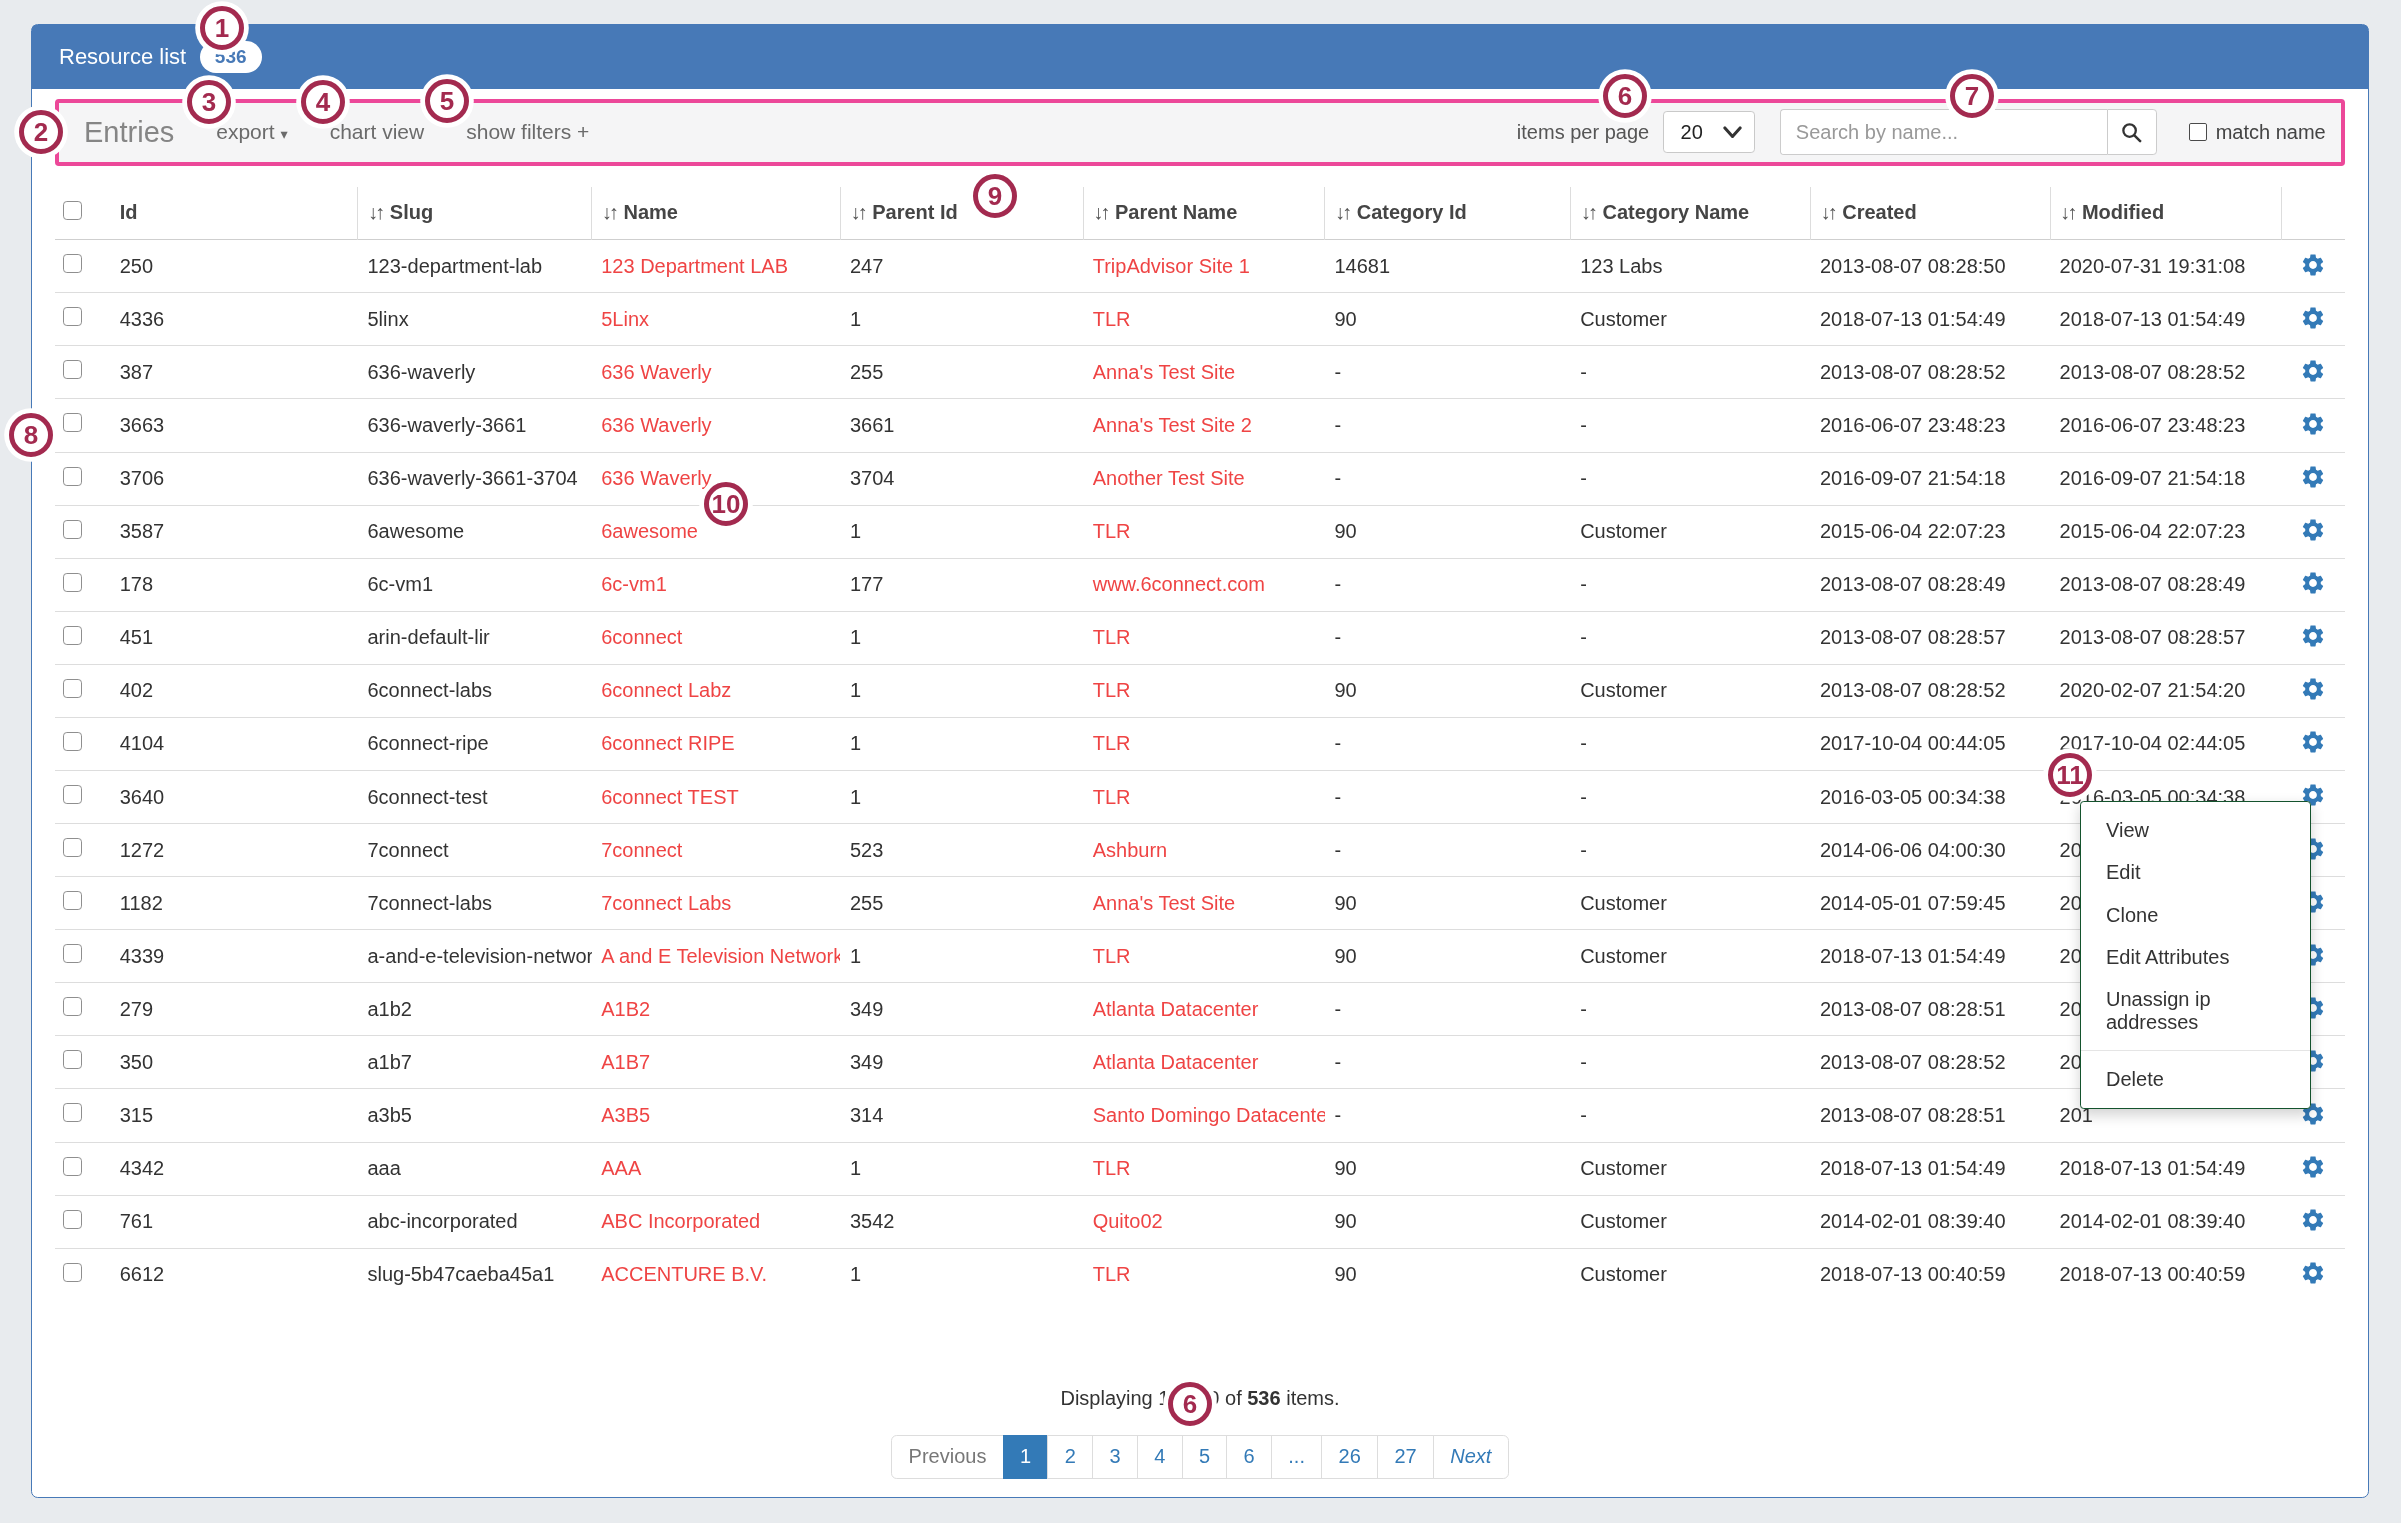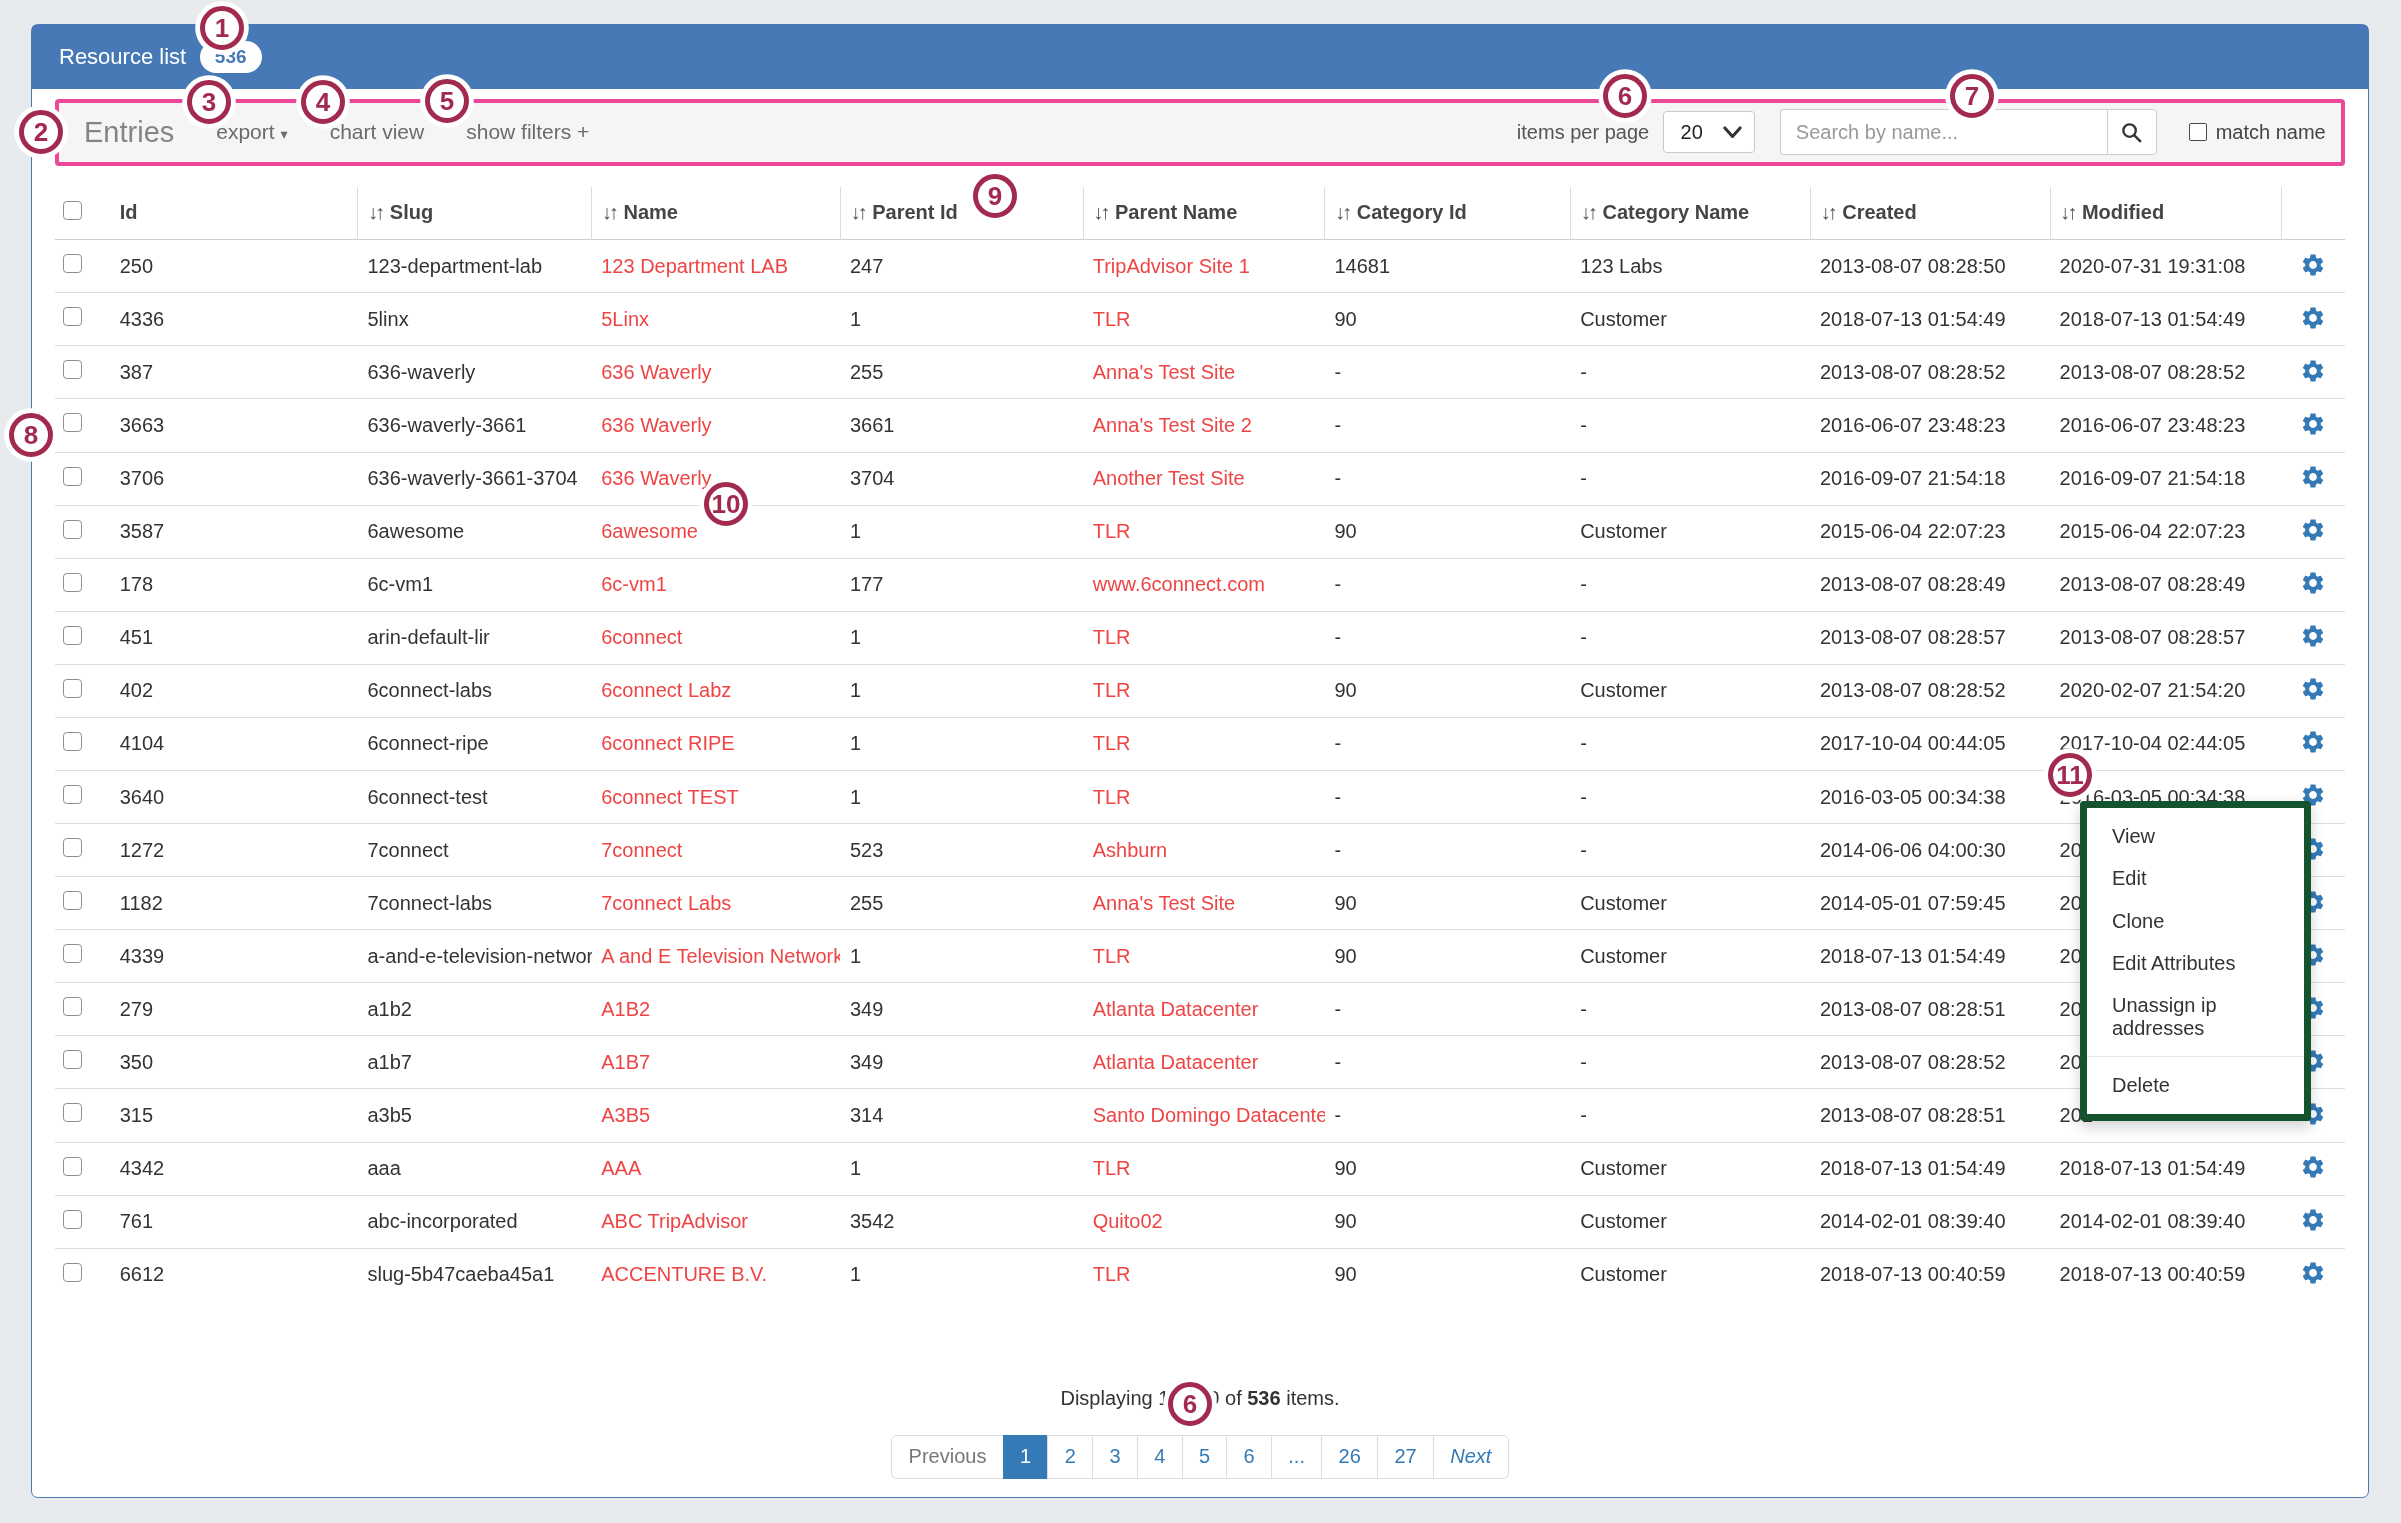--- a/index.html
+++ b/index.html
@@ -90,21 +90,21 @@
     display:flex; align-items:center; justify-content:center;
     background:#fff; border:1px solid #ddd; margin-left:-1px;
     font-size:20px; color:#337ab7; cursor:pointer;
   }
   .page-btn.prev { color:#777; border-radius:5.7px 0 0 5.7px; margin-left:0; }
   .page-btn.next { border-radius:0 5.7px 5.7px 0;font-style:italic; }
   .page-btn.active { background:#337ab7; border-color:#337ab7; color:#fff; }
 
   .context-menu {
     position:absolute; left:2080px; top:801px; width:231px;
-    background:#fff; border:7px solid #14532d; border-radius:3.8px;
+    background:#fff; border:1px solid #14532d; border-radius:3.8px;
     box-shadow:0 5.7px 13.4px rgba(0,0,0,0.18);
     padding:7.6px 0; z-index:40;
   }
   .menu-item { padding:9.6px 25px; font-size:20px; color:#333; cursor:pointer; }
   .menu-divider { border-top:1px solid #e5e5e5; margin:6.7px 0; }
 
   .annotation {
     position:absolute; width:44px; height:44px;
     border:5.7px solid #a32a4f; background:#fff; border-radius:50%;
     box-shadow:0 0 0 4.8px #ffffff;
@@ -454,21 +454,21 @@
             <td>2018-07-13 01:54:49</td>
             <td>2018-07-13 01:54:49</td>
             <td class="actions-cell"><button class="gear"><span><svg width="26" height="26" viewBox="0 0 24 24" fill="#337ab7">
                     <path d="M19.14,12.94c0.04-0.3,0.06-0.61,0.06-0.94c0-0.32-0.02-0.64-0.07-0.94l2.03-1.58c0.18-0.14,0.23-0.41,0.12-0.61l-1.92-3.32c-0.12-0.22-0.37-0.29-0.59-0.22l-2.39,0.96c-0.5-0.38-1.03-0.7-1.62-0.94L14.4,2.81c-0.04-0.24-0.24-0.41-0.48-0.41h-3.84c-0.24,0-0.43,0.17-0.47,0.41L9.25,5.35C8.66,5.59,8.12,5.92,7.63,6.29L5.24,5.33c-0.22-0.08-0.47,0-0.59,0.22L2.74,8.87C2.62,9.08,2.66,9.34,2.86,9.48l2.03,1.58C4.84,11.36,4.8,11.69,4.8,12s0.02,0.64,0.07,0.94l-2.03,1.58c-0.18,0.14-0.23,0.41-0.12,0.61l1.92,3.32c0.12,0.22,0.37,0.29,0.59,0.22l2.39-0.96c0.5,0.38,1.03,0.7,1.62,0.94l0.36,2.54c0.05,0.24,0.24,0.41,0.48,0.41h3.84c0.24,0,0.44-0.17,0.47-0.41l0.36-2.54c0.59-0.24,1.13-0.56,1.62-0.94l2.39,0.96c0.22,0.08,0.47,0,0.59-0.22l1.92-3.32c0.12-0.22,0.07-0.47-0.12-0.61L19.14,12.94z M12,15.6c-1.98,0-3.6-1.62-3.6-3.6s1.62-3.6,3.6-3.6s3.6,1.62,3.6,3.6S13.98,15.6,12,15.6z"></path>
                   </svg></span></button></td>
           </tr>
           <tr>
             <td class="cb-col"><input type="checkbox" class="cb" style=""></td>
             <td>761</td>
             <td>abc-incorporated</td>
-            <td><a>ABC TripAdvisor</a></td>
+            <td><a>ABC Incorporated</a></td>
             <td>3542</td>
             <td><a>Quito02</a></td>
             <td>90</td>
             <td>Customer</td>
             <td>2014-02-01 08:39:40</td>
             <td>2014-02-01 08:39:40</td>
             <td class="actions-cell"><button class="gear"><span><svg width="26" height="26" viewBox="0 0 24 24" fill="#337ab7">
                     <path d="M19.14,12.94c0.04-0.3,0.06-0.61,0.06-0.94c0-0.32-0.02-0.64-0.07-0.94l2.03-1.58c0.18-0.14,0.23-0.41,0.12-0.61l-1.92-3.32c-0.12-0.22-0.37-0.29-0.59-0.22l-2.39,0.96c-0.5-0.38-1.03-0.7-1.62-0.94L14.4,2.81c-0.04-0.24-0.24-0.41-0.48-0.41h-3.84c-0.24,0-0.43,0.17-0.47,0.41L9.25,5.35C8.66,5.59,8.12,5.92,7.63,6.29L5.24,5.33c-0.22-0.08-0.47,0-0.59,0.22L2.74,8.87C2.62,9.08,2.66,9.34,2.86,9.48l2.03,1.58C4.84,11.36,4.8,11.69,4.8,12s0.02,0.64,0.07,0.94l-2.03,1.58c-0.18,0.14-0.23,0.41-0.12,0.61l1.92,3.32c0.12,0.22,0.37,0.29,0.59,0.22l2.39-0.96c0.5,0.38,1.03,0.7,1.62,0.94l0.36,2.54c0.05,0.24,0.24,0.41,0.48,0.41h3.84c0.24,0,0.44-0.17,0.47-0.41l0.36-2.54c0.59-0.24,1.13-0.56,1.62-0.94l2.39,0.96c0.22,0.08,0.47,0,0.59-0.22l1.92-3.32c0.12-0.22,0.07-0.47-0.12-0.61L19.14,12.94z M12,15.6c-1.98,0-3.6-1.62-3.6-3.6s1.62-3.6,3.6-3.6s3.6,1.62,3.6,3.6S13.98,15.6,12,15.6z"></path>
                   </svg></span></button></td>
           </tr>

